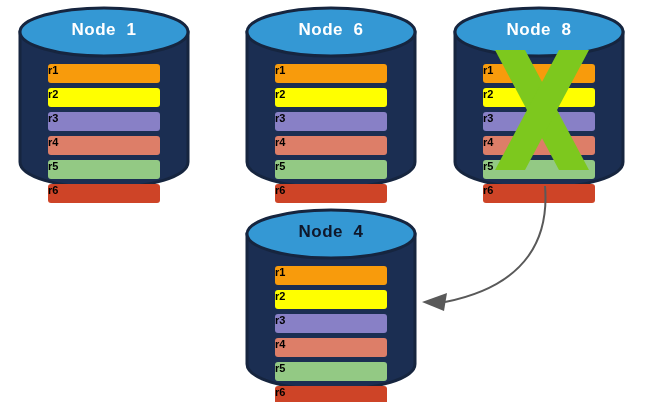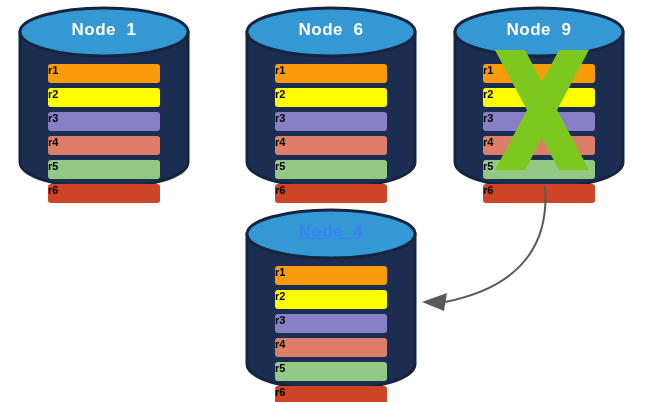--- a/index.html
+++ b/index.html
@@ -126,21 +126,21 @@
       <div class="row" style="background: rgb(147, 201, 132);">r5</div>
       <div class="row" style="background: rgb(206, 68, 39);">r6</div>
     </div>
   </div>
 
   <div class="node" id="node3">
     <svg class="node-svg" viewBox="0 0 172 182">
       <path d="M2,26 L2,156 A84,26 0 0 0 170,156 L170,26 Z" fill="#1b2e52" stroke="#16253f" stroke-width="3"></path>
       <ellipse cx="86" cy="26" rx="84" ry="24" fill="#3498d4" stroke="#16253f" stroke-width="3"></ellipse>
     </svg>
-    <div class="node-title" style="color: rgb(255, 255, 255);">Node  9</div>
+    <div class="node-title" style="color: rgb(255, 255, 255);">Node  8</div>
     <div class="rows">
       <div class="row" style="background: rgb(248, 155, 12);">r1</div>
       <div class="row" style="background: rgb(255, 255, 0);">r2</div>
       <div class="row" style="background: rgb(136, 128, 198);">r3</div>
       <div class="row" style="background: rgb(221, 126, 104);">r4</div>
       <div class="row" style="background: rgb(147, 201, 132);">r5</div>
       <div class="row" style="background: rgb(206, 68, 39);">r6</div>
     </div>
   </div>
 
@@ -149,21 +149,21 @@
       <polygon points="42,44 72,44 136,164 106,164" fill="#7dc81e"></polygon>
       <polygon points="136,44 106,44 42,164 72,164" fill="#7dc81e"></polygon>
     </g>
   </svg>
 
   <div class="node" id="node4">
     <svg class="node-svg" viewBox="0 0 172 182">
       <path d="M2,26 L2,156 A84,26 0 0 0 170,156 L170,26 Z" fill="#1b2e52" stroke="#16253f" stroke-width="3"></path>
       <ellipse cx="86" cy="26" rx="84" ry="24" fill="#3498d4" stroke="#16253f" stroke-width="3"></ellipse>
     </svg>
-    <div class="node-title" style="color: #3b82f6; text-decoration: underline;">Node  4</div>
+    <div class="node-title" style="color: #0f172a;">Node  4</div>
     <div class="rows">
       <div class="row" style="background: rgb(248, 155, 12);">r1</div>
       <div class="row" style="background: rgb(255, 255, 0);">r2</div>
       <div class="row" style="background: rgb(136, 128, 198);">r3</div>
       <div class="row" style="background: rgb(221, 126, 104);">r4</div>
       <div class="row" style="background: rgb(147, 201, 132);">r5</div>
       <div class="row" style="background: rgb(206, 68, 39);">r6</div>
     </div>
   </div>
 

